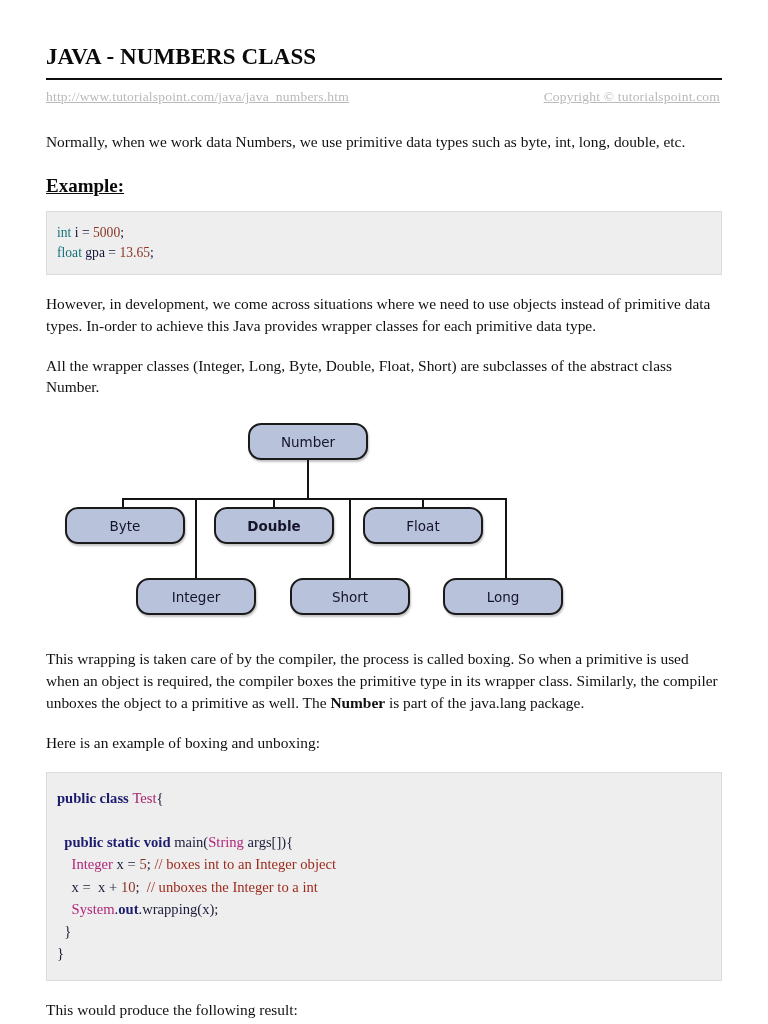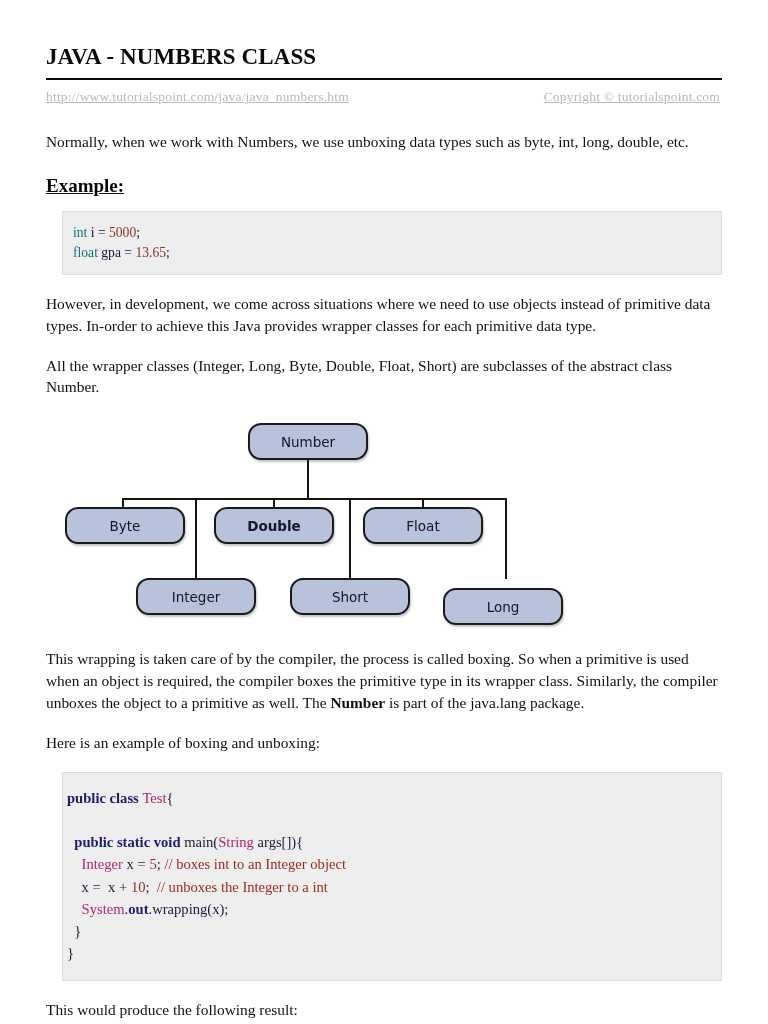--- a/index.html
+++ b/index.html
@@ -63,28 +63,28 @@
     margin: 22px 0 14px 0;
     color: #0a0a0a;
     text-decoration: underline;
   }
 
   
   .code-block {
     background: #eeeeee;
     border: 1px solid #dcdcdc;
     padding: 11px 12px 11px 10px;
-    margin: 0 0 18px 16px;
+    margin: 0 0 18px 0;
     font-family: "Liberation Serif", "DejaVu Serif", serif;
     font-size: 13.6px;
     line-height: 1.47;
     color: #1d1d4e;
   }
   .code-block.large {
-    padding: 14px 12px 16px 4px;
+    padding: 14px 12px 16px 10px;
     font-size: 14.6px;
     line-height: 1.52;
   }
   .code-line { white-space: pre; }
   .k-keyword { color: #13727a; }
   .k-kw2     { color: #1c1c6e; font-weight: bold; }
   .k-num     { color: #8a3324; }
   .k-ident   { color: #14143c; }
   .k-type    { color: #b0267a; }
   .k-class   { color: #a8246d; }
@@ -130,21 +130,21 @@
 
   <div>
     <h1 class="doc-title">JAVA - NUMBERS CLASS</h1>
     <div class="title-rule"></div>
     <div class="header-meta">
       <span class="src-url">http://www.tutorialspoint.com/java/java_numbers.htm</span>
       <span class="copyright">Copyright © tutorialspoint.com</span>
     </div>
   </div>
 
-  <p class="body-text">Normally, when we work with Numbers, we use unboxing data types such as byte, int, long, double, etc.</p>
+  <p class="body-text">Normally, when we work data Numbers, we use primitive data types such as byte, int, long, double, etc.</p>
 
   <h2 class="section-head">Example:</h2>
 
   <div class="code-block">
     <div class="code-line"><span class="k-keyword">int</span><span class="k-ident"> i </span><span class="k-ident">= </span><span class="k-num">5000</span><span class="k-ident">;</span></div>
     <div class="code-line"><span class="k-keyword">float</span><span class="k-ident"> gpa </span><span class="k-ident">= </span><span class="k-num">13.65</span><span class="k-ident">;</span></div>
   </div>
 
   <p class="body-text">However, in development, we come across situations where we need to use objects instead of primitive data types. In-order to achieve this Java provides wrapper classes for each primitive data type.</p>
   <p class="body-text">All the wrapper classes (Integer, Long, Byte, Double, Float, Short) are subclasses of the abstract class Number.</p>
@@ -171,21 +171,21 @@
       </div>
     <div class="node" style="left:301px; top:91px;">
         <span>Float</span>
       </div>
     <div class="node" style="left:74px;  top:162px;">
         <span>Integer</span>
       </div>
     <div class="node" style="left:228px; top:162px;">
         <span>Short</span>
       </div>
-    <div class="node" style="left:381px; top:172px;">
+    <div class="node" style="left:381px; top:162px;">
         <span>Long</span>
       </div>
   </div>
 
   <p class="body-text"><span>This wrapping is taken care of by the compiler, the process is called boxing. So when a primitive is used when an object is required, the compiler boxes the primitive type in its wrapper class. Similarly, the compiler unboxes the object to a primitive as well. The </span><span class="bold-inline">Number</span><span> is part of the java.lang package.</span></p>
 
   <p class="body-text">Here is an example of boxing and unboxing:</p>
 
   <div class="code-block large">
     <div class="code-line"><span class="k-kw2">public class </span><span class="k-class">Test</span><span class="k-plain">{</span></div>

